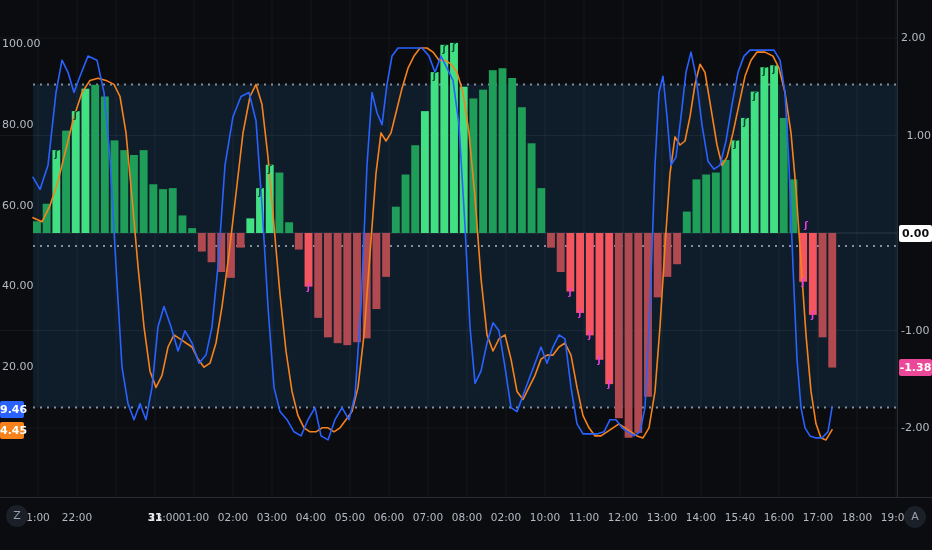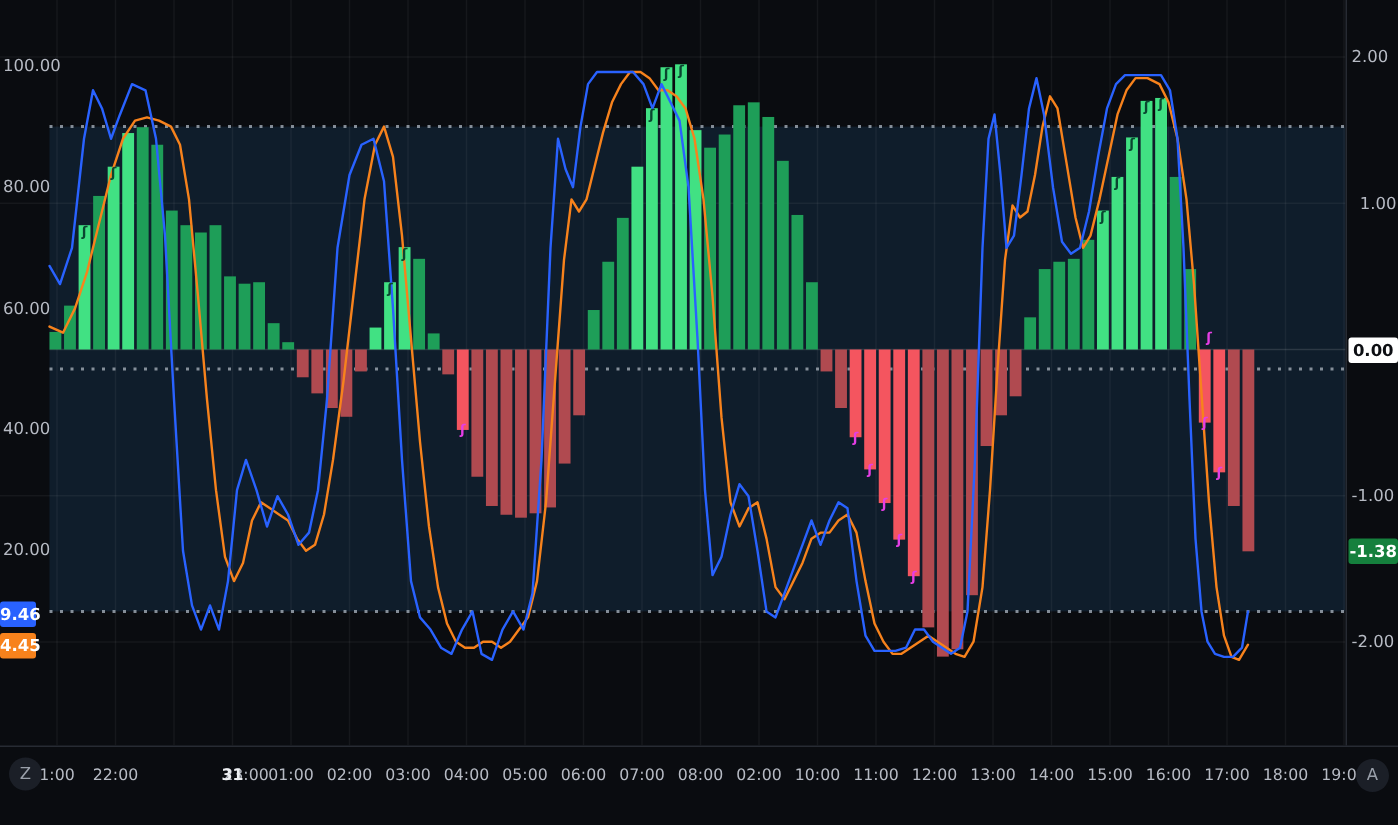--- a/index.html
+++ b/index.html
@@ -193,27 +193,27 @@
       <div class="time-label" style="left: 350px;">05:00</div>
       <div class="time-label" style="left: 389px;">06:00</div>
       <div class="time-label" style="left: 428px;">07:00</div>
       <div class="time-label" style="left: 467px;">08:00</div>
       <div class="time-label" style="left: 506px;">02:00</div>
       <div class="time-label" style="left: 545px;">10:00</div>
       <div class="time-label" style="left: 584px;">11:00</div>
       <div class="time-label" style="left: 623px;">12:00</div>
       <div class="time-label" style="left: 662px;">13:00</div>
       <div class="time-label" style="left: 701px;">14:00</div>
-      <div class="time-label" style="left: 740px;">15:00</div>
+      <div class="time-label" style="left: 740px;">15:40</div>
       <div class="time-label" style="left: 779px;">16:00</div>
       <div class="time-label" style="left: 818px;">17:00</div>
       <div class="time-label" style="left: 857px;">18:00</div>
       <div class="time-label" style="left: 896px;">19:00</div>
     </div>
 
   <div class="badge badge-left" id="badge-k" style="top: 401.282px; background: rgb(41, 98, 255); color: rgb(255, 255, 255);">9.46</div>
   <div class="badge badge-left" id="badge-d" style="top: 421.522px; background: rgb(247, 130, 28); color: rgb(255, 255, 255);">4.45</div>
   <div class="badge badge-right" id="badge-zero" style="top: 224.5px; background: #ffffff; color: rgb(12, 14, 18);">0.00</div>
-  <div class="badge badge-right" id="badge-hist" style="top: 359.05px; background: #15803d; color: rgb(255, 255, 255);">-1.38</div>
+  <div class="badge badge-right" id="badge-hist" style="top: 359.05px; background: #ec4899; color: rgb(255, 255, 255);">-1.38</div>
 
   <div class="circle-btn" style="left:6px;top:505px;">Z</div>
   <div class="circle-btn" style="left:904px;top:506px;">A</div>
 </div>
 
 </body></html>

